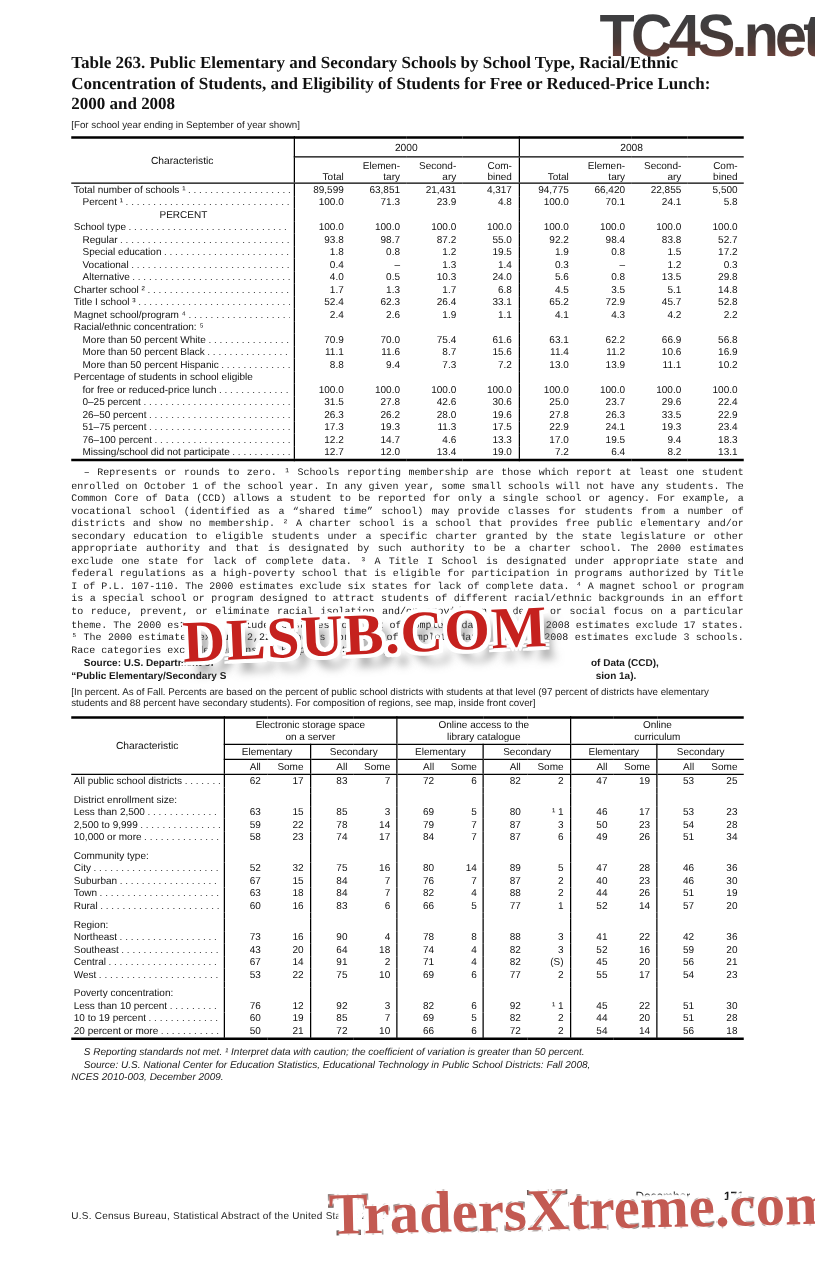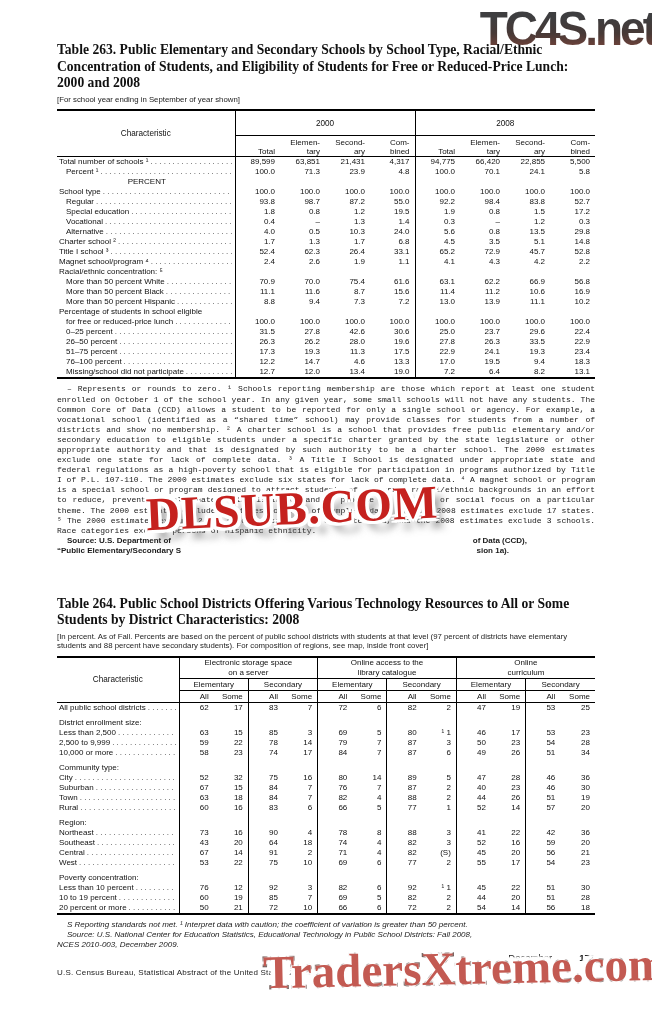--- a/index.html
+++ b/index.html
@@ -10,21 +10,21 @@
 
   h1.tbltitle{font-family:"Liberation Serif",serif;font-weight:700;font-size:13.6px;
       line-height:16.5px;margin:0;color:#111;width:527px;}
   #title263{margin-top:42px;}
   #title264{margin-top:40px;}
   .note{font-size:7.8px;line-height:9.4px;margin-top:3px;color:#222;}
 
   table{border-collapse:collapse;table-layout:fixed;width:538px;margin-top:5px;
         border-top:2px solid #000;border-bottom:2px solid #000;font-size:8px;color:#111;}
   th,td{padding:0;font-weight:400;overflow:hidden;white-space:nowrap;}
-  .yr{height:26px;text-align:center;border-bottom:1px solid #000;font-size:8.2px;}
+  .yr{height:16px;text-align:center;border-bottom:1px solid #000;font-size:8.2px;}
   .char{text-align:center;vertical-align:middle;font-size:8.2px;}
   .hb{border-bottom:1px solid #000;}
   .grpL{border-left:1px solid #000;}
   .subL{border-left:1px solid #000;}
   .colh{height:21px;vertical-align:bottom;text-align:right;padding-right:5px;line-height:9px;}
   .grp{height:22px;text-align:center;vertical-align:middle;line-height:9.5px;border-bottom:1px solid #000;}
   .sub{height:12px;text-align:center;vertical-align:middle;border-bottom:1px solid #000;}
   .asml{height:12px;text-align:right;padding-right:5px;vertical-align:middle;}
   .num{height:10px;line-height:10px;text-align:right;padding-right:5px;}
   .lblcell{height:10px;line-height:10px;}
@@ -478,21 +478,20 @@
     <span>Source: U.S. Department of</span>
     <span class="sp"></span>
     <span>of Data (CCD),</span>
   </div>
   <div class="srcrow" id="src2">
     <span>“Public Elementary/Secondary S</span>
     <span class="sp"></span>
     <span>sion 1a).</span>
   </div>
 
-  <h1 class="tbltitle" id="title264">Table 264. Public School Districts Offering Various Technology Resources to All or Some Students by District Characteristics: 2008</h1>
   <div class="note">[In percent. As of Fall. Percents are based on the percent of public school districts with students at that level (97 percent of districts have elementary students and 88 percent have secondary students). For composition of regions, see map, inside front cover]</div>
 
   <table id="t264">
       <colgroup>
         <col style="width: 122px;">
         <col style="width: 34.66px;">
         <col style="width: 34.66px;">
         <col style="width: 34.66px;">
         <col style="width: 34.66px;">
         <col style="width: 34.66px;">

